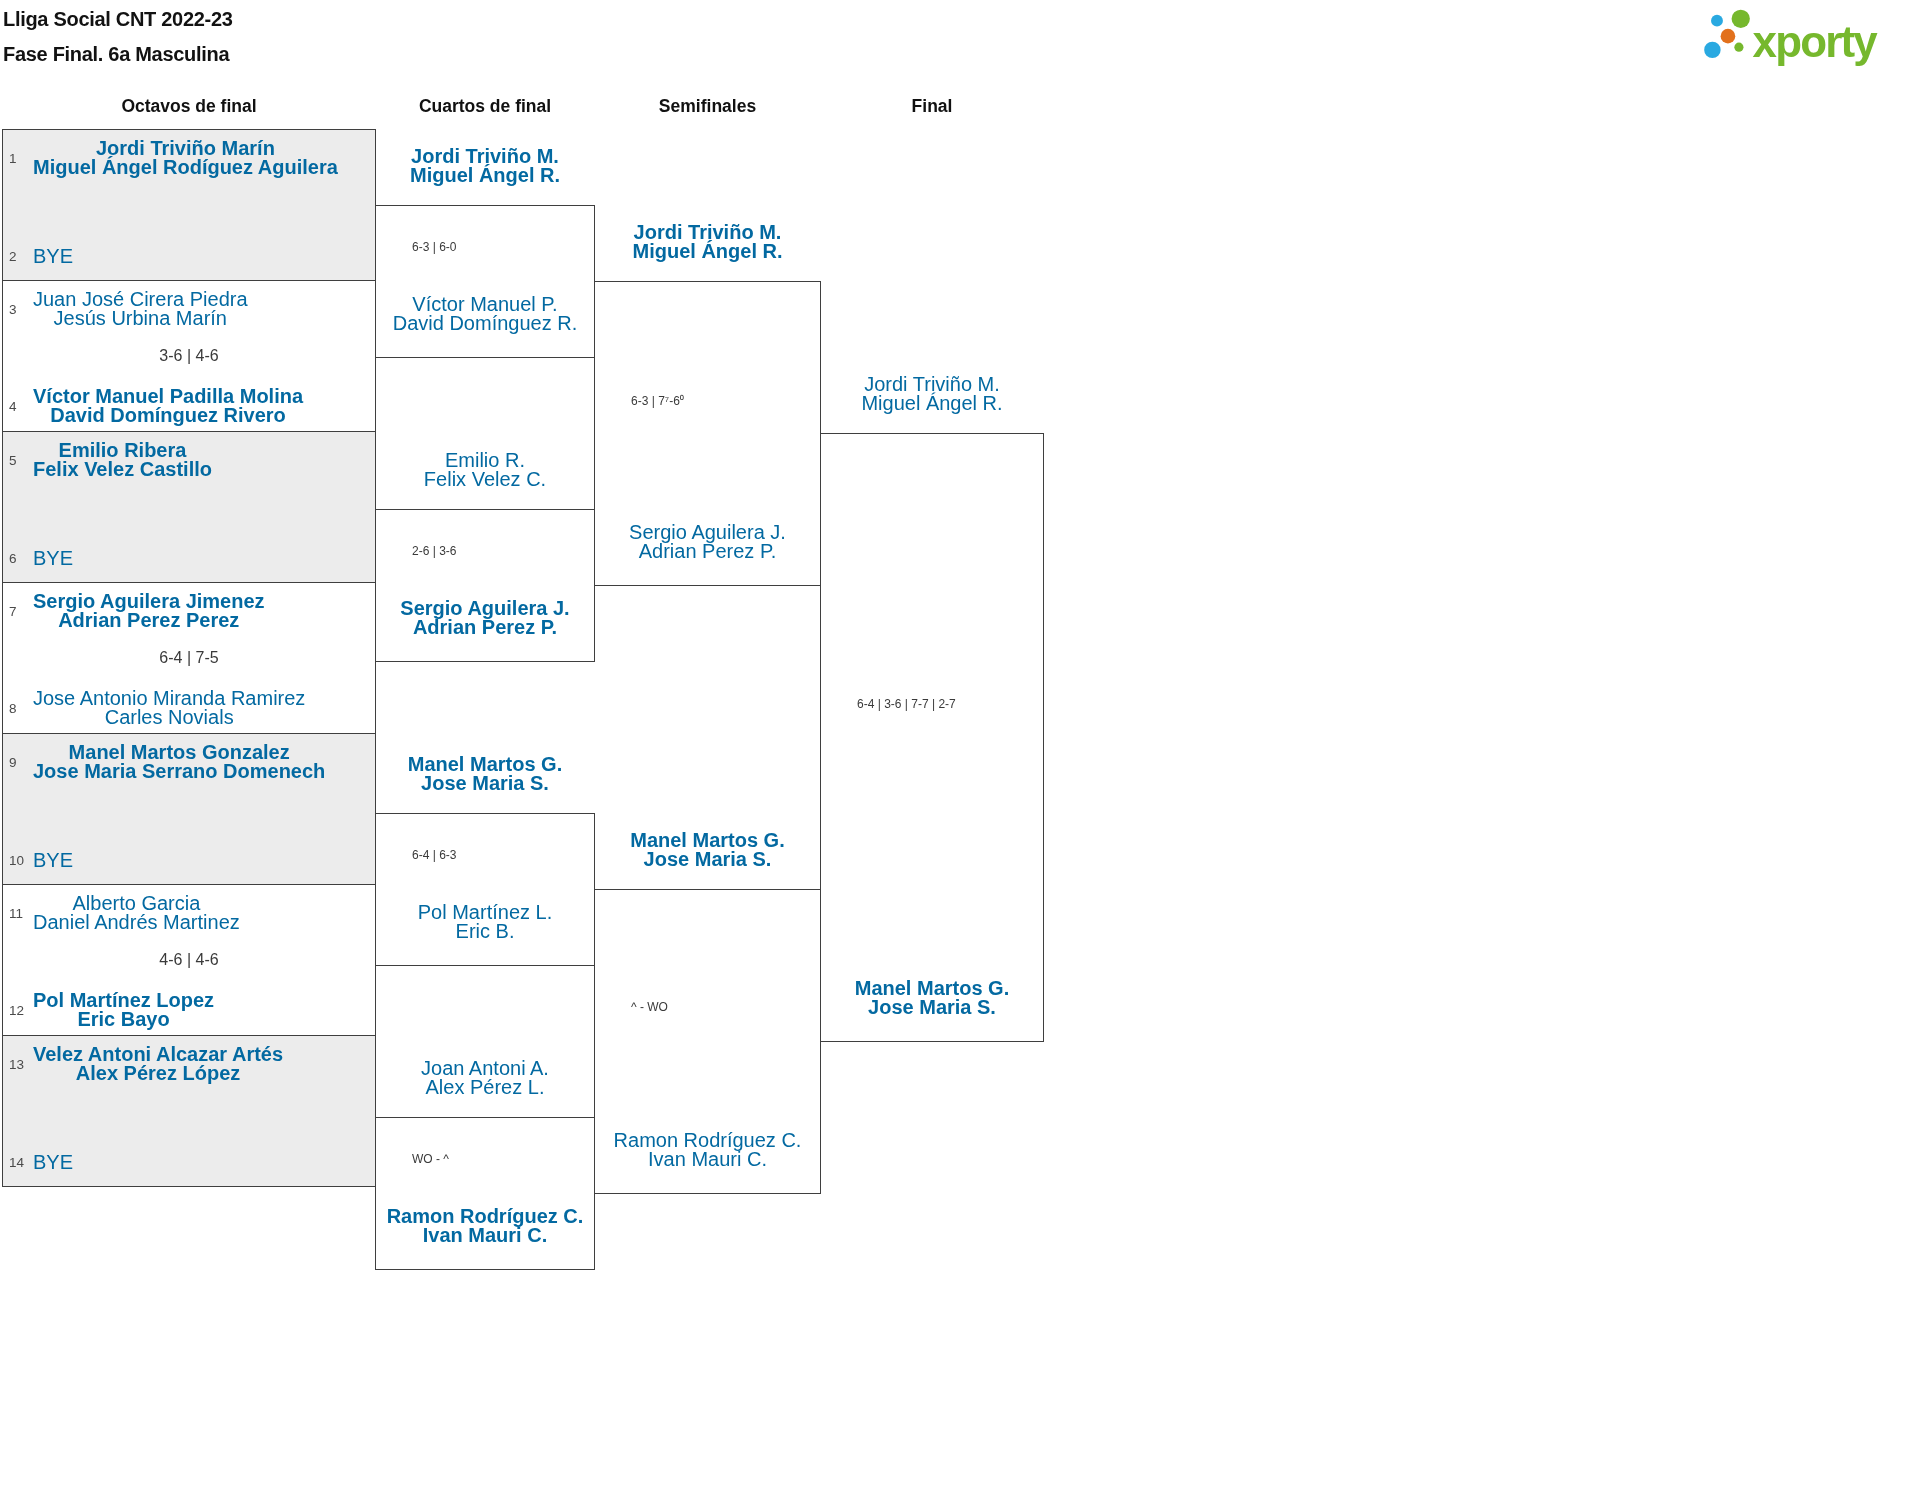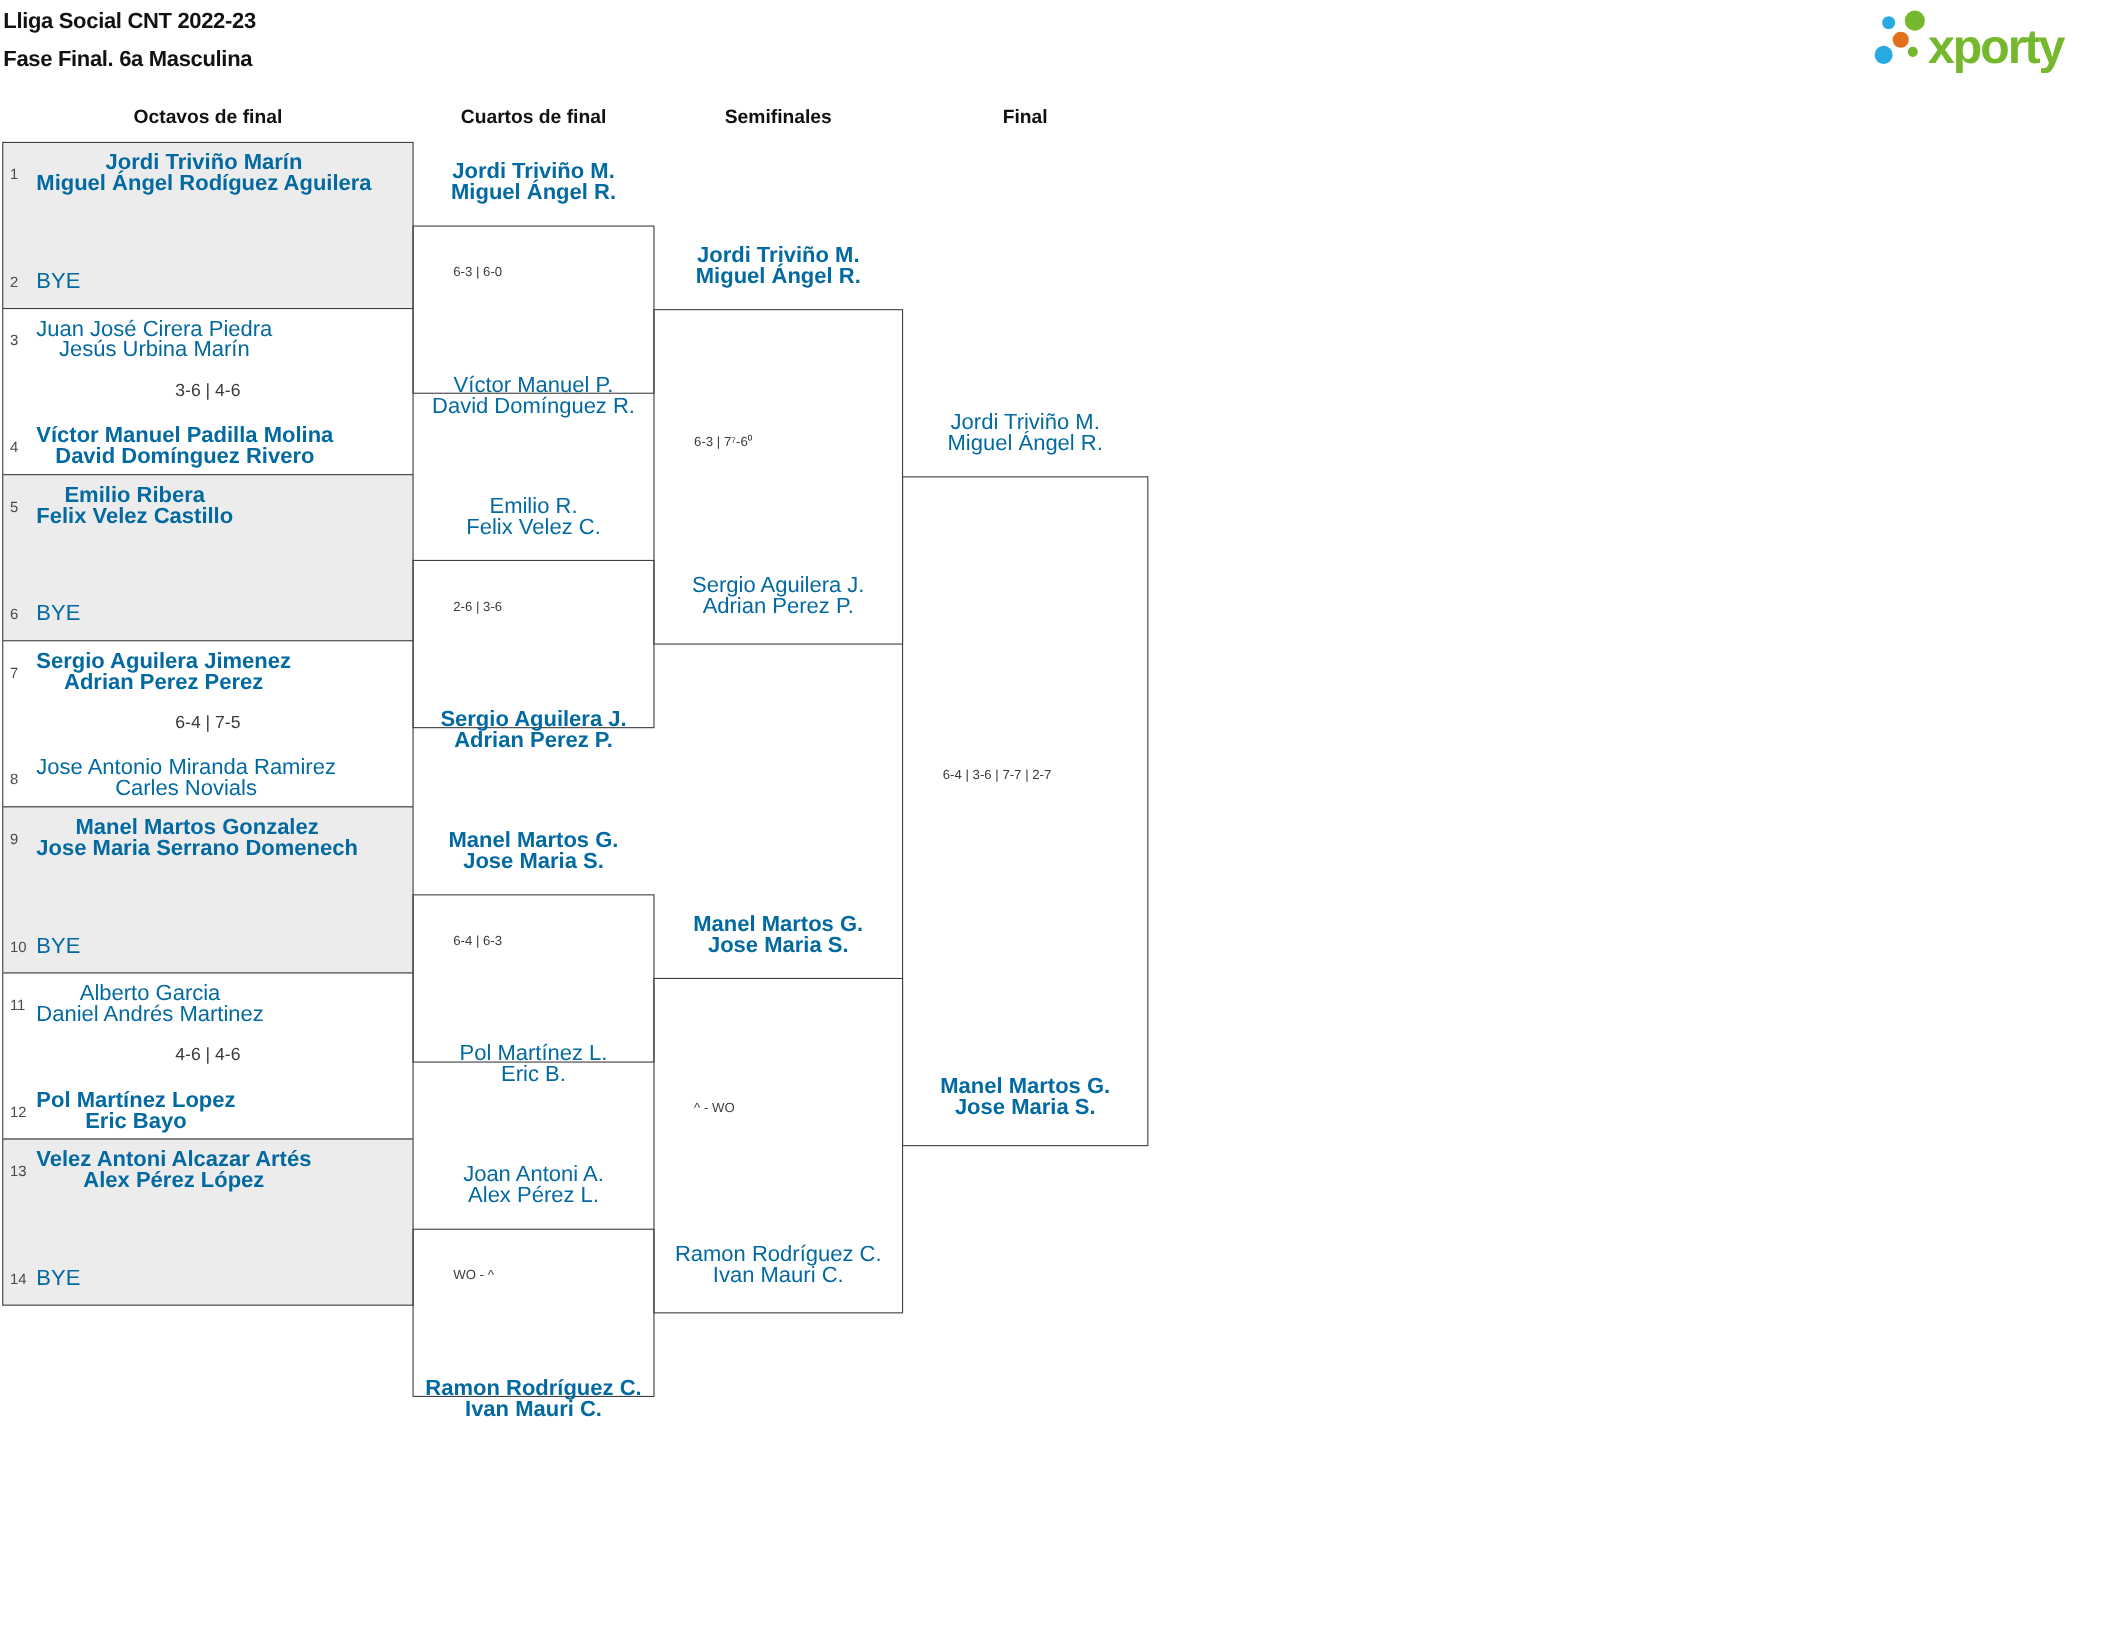--- a/index.html
+++ b/index.html
@@ -30,21 +30,21 @@
   .names.w { font-weight:700; }
   .oct-score { position:absolute; top:66px; left:0; right:0; text-align:center; font-size:16px; color:#3a3a3a; }
 
   
   .box { position:absolute; border:1px solid #3f3f3f; box-sizing:border-box;padding-left:34px; }
   .q { left:375px; width:220px; height:153px; }
   .s { left:594px; width:227px; height:305px; }
   .f { left:820px; width:224px; height:609px; }
   .feed-top { position:absolute; top:-59px; left:7px; right:7px; }
   .feed-bottom { position:absolute; left:7px; right:7px; }
-  .q .feed-bottom { top:89px;margin-top:46px; }
+  .q .feed-bottom { top:89px; }
   .s .feed-bottom { top:241px; }
   .f .feed-bottom { top:545px; }
   .bscore { position:absolute; left:0; right:0; text-align:left; font-size:12px; color:#3a3a3a;margin-left:36px; }
   .q .bscore { top:34px; }
   .s .bscore { top:110px; }
   .f .bscore { top:263px; }
 </style>
 </head>
 <body>
 

